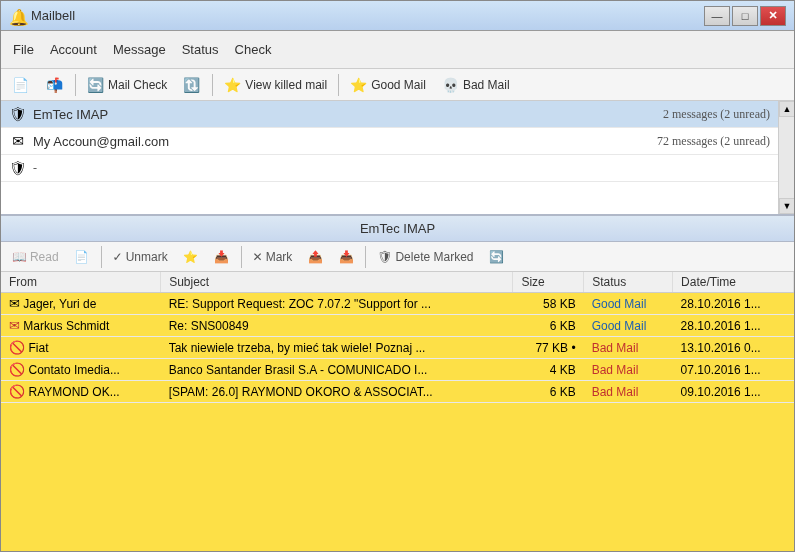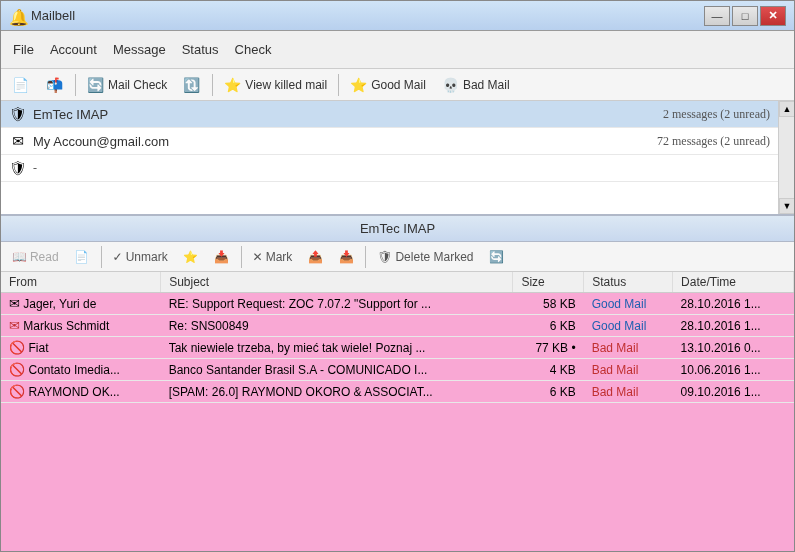--- a/index.html
+++ b/index.html
@@ -224,21 +224,21 @@
       color: #555;
       height: 24px;
     }
     .email-tb-btn.disabled {
       color: #aaa;
     }
     
     .email-table-container {
       flex: 1;
       overflow: auto;
-      background: #f9a8d4;
+      background: #fde047;
     }
     .email-table {
       width: 100%;
       border-collapse: collapse;
     }
     .email-table th {
       background: #f0f0f0;
       border-bottom: 1px solid #ccc;
       border-right: 1px solid #ddd;
       padding: 3px 8px;
@@ -423,21 +423,21 @@
     <td class="subject-cell">Tak niewiele trzeba, by mieć tak wiele! Poznaj ...</td>
     <td class="size-cell">77 KB •</td>
     <td style="color:#c03030">Bad Mail</td>
     <td class="date-cell">13.10.2016 0...</td>
   </tr>
             <tr>
     <td class="from-cell"><span style="color:#c03030; font-size:13px;">🚫</span> Contato Imedia...</td>
     <td class="subject-cell">Banco Santander Brasil S.A - COMUNICADO I...</td>
     <td class="size-cell">4 KB</td>
     <td style="color:#c03030">Bad Mail</td>
-    <td class="date-cell">10.06.2016 1...</td>
+    <td class="date-cell">07.10.2016 1...</td>
   </tr>
             <tr>
     <td class="from-cell"><span style="color:#c03030; font-size:13px;">🚫</span> RAYMOND OK...</td>
     <td class="subject-cell">[SPAM: 26.0] RAYMOND OKORO &amp; ASSOCIAT...</td>
     <td class="size-cell">6 KB</td>
     <td style="color:#c03030">Bad Mail</td>
     <td class="date-cell">09.10.2016 1...</td>
   </tr>
           </tbody>
       </table>

